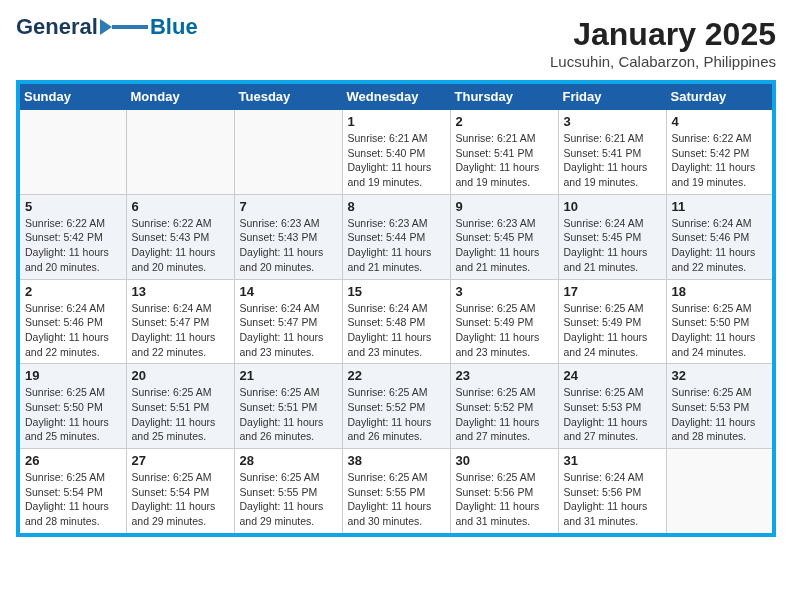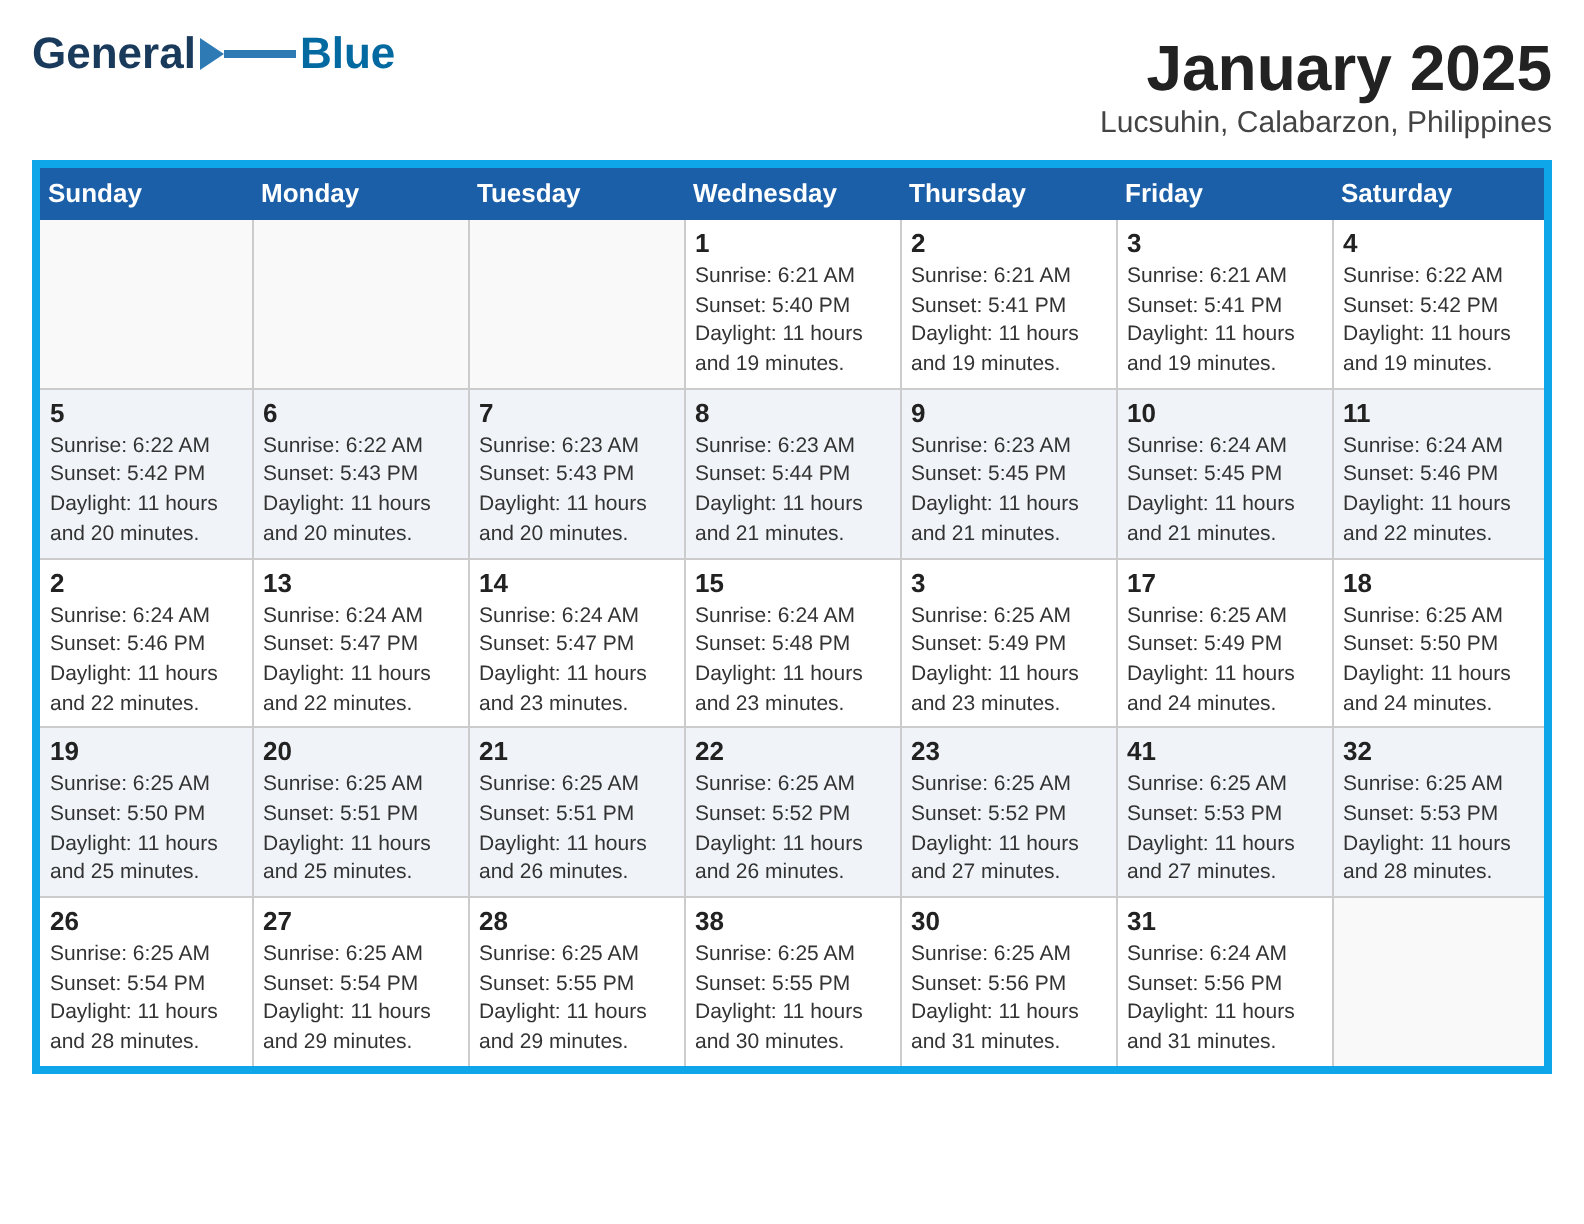--- a/index.html
+++ b/index.html
@@ -272,21 +272,21 @@
 Sunset: 5:52 PM
 Daylight: 11 hours and 26 minutes.</div>
         </td>
         <td>
           <div class="day-number">23</div>
           <div class="day-info" style="white-space: pre-wrap;">Sunrise: 6:25 AM
 Sunset: 5:52 PM
 Daylight: 11 hours and 27 minutes.</div>
         </td>
         <td>
-          <div class="day-number">41</div>
+          <div class="day-number">24</div>
           <div class="day-info" style="white-space: pre-wrap;">Sunrise: 6:25 AM
 Sunset: 5:53 PM
 Daylight: 11 hours and 27 minutes.</div>
         </td>
         <td>
           <div class="day-number">32</div>
           <div class="day-info" style="white-space: pre-wrap;">Sunrise: 6:25 AM
 Sunset: 5:53 PM
 Daylight: 11 hours and 28 minutes.</div>
         </td>

